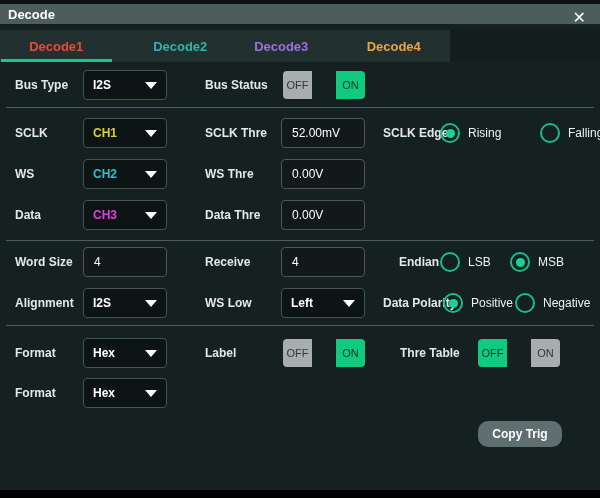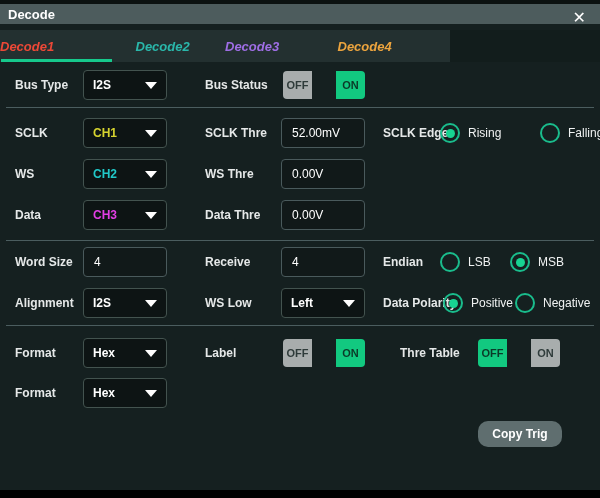--- a/index.html
+++ b/index.html
@@ -9,37 +9,37 @@
     -webkit-font-smoothing:antialiased;
   }
   .topstrip{position:absolute;top:0;left:0;width:100%;height:4px;background:#0c1211;}
   .titlebar{position:absolute;top:4px;left:0;width:100%;height:20px;background:#4d5c5d;
     display:flex;align-items:center;}
   .title{color:#ffffff;font-size:13px;font-weight:bold;margin-left:8px;}
   .close{position:absolute;right:10px;top:0;height:26px;display:flex;align-items:center;
     color:#ffffff;font-size:16px;font-weight:bold;cursor:default;padding:0 4px;}
   .tabsrow{position:absolute;top:30px;left:0;width:100%;height:32px;background:#121d1c;}
   .tabstrip{position:absolute;left:0;top:0;height:100%;width:450px;background:#233030;display:flex;}
-  .tab{position:relative;width:112.5px;height:100%;display:flex;align-items:center;font-style:italic;}
+  .tab{position:relative;width:112.5px;height:100%;display:flex;align-items:center;justify-content:center;}
   .tab-label{font-size:13px;font-weight:bold;}
   .tab-underline{position:absolute;left:1px;right:1px;bottom:0;height:3px;background:#16c98c;}
   .row{position:absolute;left:0;width:100%;height:30px;}
   .lbl{position:absolute;top:0;height:100%;display:flex;align-items:center;
     color:#e5e8e8;font-size:12px;font-weight:bold;white-space:nowrap;}
   .ctl{position:absolute;top:0;height:30px;box-sizing:border-box;gap:24px;}
   .dropdown{width:84px;background:#0d1414;border:1px solid #43534f;border-radius:4px;
     display:flex;align-items:center;padding:0 9px;}
   .dval{color:#ffffff;font-size:12px;font-weight:bold;}
   .caret{margin-left:auto;width:0;height:0;border-left:6px solid transparent;
     border-right:6px solid transparent;border-top:7px solid #ffffff;}
   .input{width:84px;background:#111919;border:1px solid #4a5a5c;border-radius:4px;
     display:flex;align-items:center;padding:0 10px;color:#ffffff;font-size:12px;}
   .toggle{top:1px;height:28px;width:82px;display:flex;border-radius:4px;overflow:hidden;}
   .t-half{width:41px;display:flex;align-items:center;justify-content:center;
-    font-size:11px;font-weight:bold;}
+    font-size:11px;font-weight:normal;}
   .t-inactive{background:#a8adad;color:#2e3b3a;}
   .t-active{background:#12c980;color:#0b3a28;}
   .radio{position:absolute;top:0;height:100%;display:flex;align-items:center;gap:8px;}
   .circ{width:20px;height:20px;border-radius:50%;border:2.5px solid #1abc8c;
     box-sizing:border-box;display:flex;align-items:center;justify-content:center;}
   .radio.selected .circ::after{content:'';width:9px;height:9px;border-radius:50%;background:#17d492;}
   .rlabel{color:#f0f2f2;font-size:12px;}
   .divider{position:absolute;left:6px;right:6px;height:1px;background:#4b5d5f;}
   .btn{position:absolute;border-radius:4px;display:flex;align-items:center;justify-content:center;
     font-size:12px;font-weight:bold;}
@@ -141,21 +141,21 @@
 
   <div class="row" style="top:247px">
     <span class="lbl" style="left:15px">Word Size</span>
     <div class="ctl input" style="left:83px">
       <span>4</span>
     </div>
     <span class="lbl" style="left:205px">Receive</span>
     <div class="ctl input" style="left:281px">
       <span>4</span>
     </div>
-    <span class="lbl" style="left:383px">Endian</span>
+    <span class="lbl" style="left:399px">Endian</span>
     <div class="radio" style="left:440px">
       <span class="circ"></span>
       <span class="rlabel">LSB</span>
     </div>
     <div class="radio selected" style="left:510px">
       <span class="circ"></span>
       <span class="rlabel">MSB</span>
     </div>
   </div>
 

